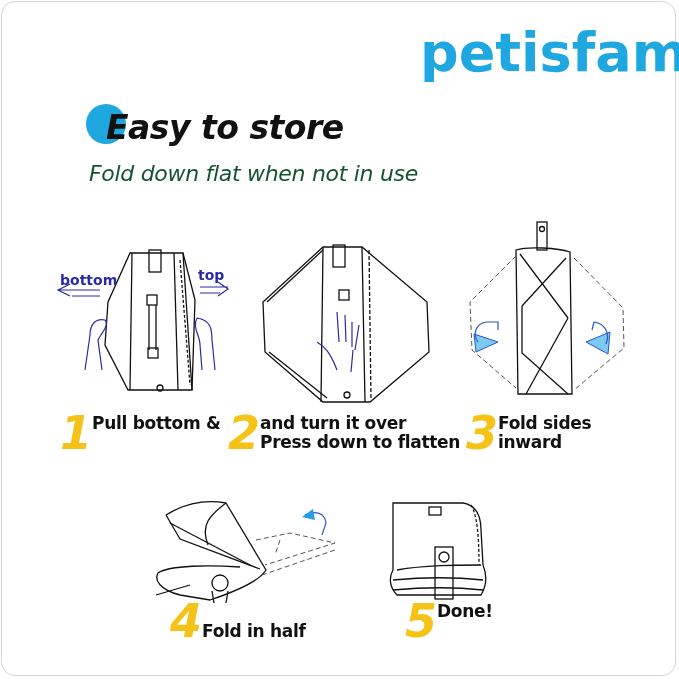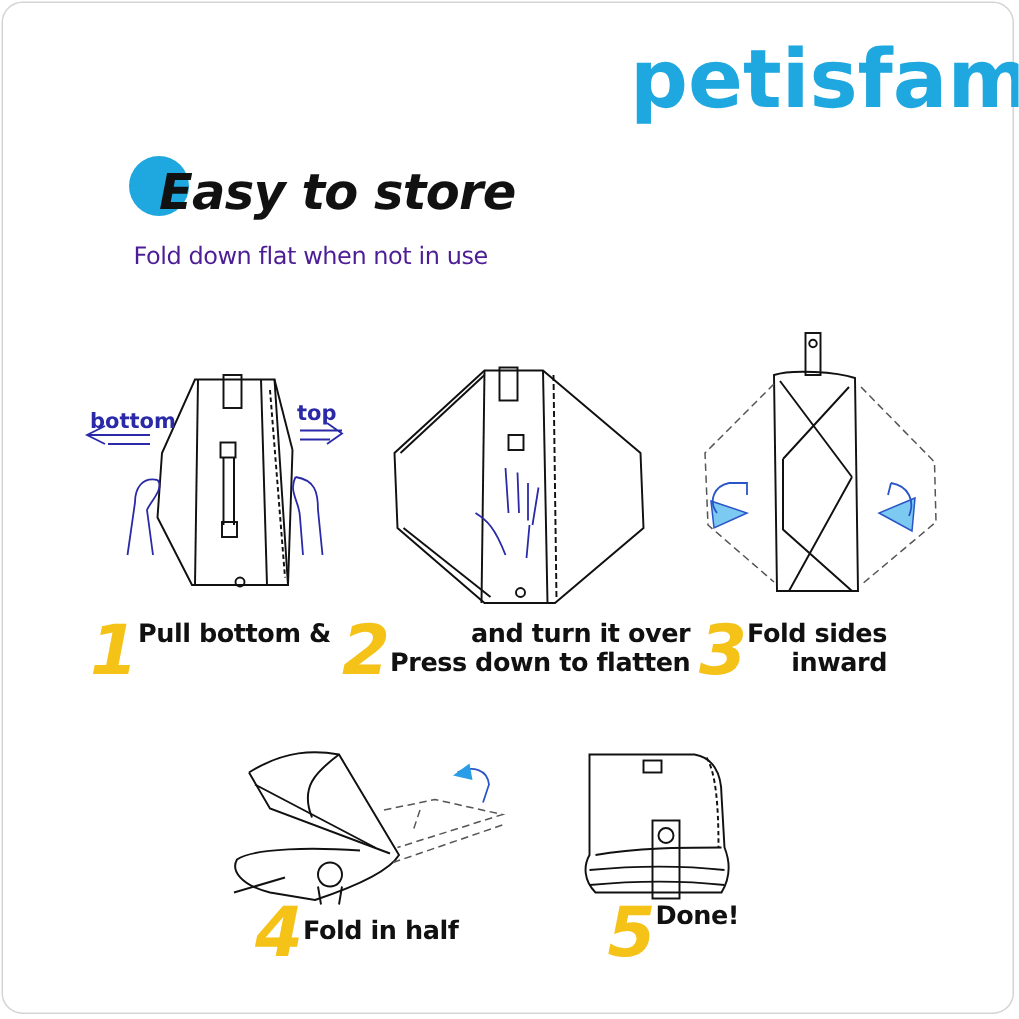--- a/index.html
+++ b/index.html
@@ -1,25 +1,25 @@
 <!DOCTYPE html>
 <html><head>
 <meta charset="utf-8">
 <style>
   html, body { margin: 0; padding: 0; background: #ffffff; }
   body { width: 679px; height: 679px; position: relative; overflow: hidden; font-family: "DejaVu Sans", sans-serif; }
   .frame { position: absolute; left: 1px; top: 1px; width: 675px; height: 675px; border: 1px solid #d4d4d4; border-radius: 14px; background: #fff; box-sizing: border-box; }
   .brand { position: absolute; left: 420px; top: 26px; font-family: "DejaVu Sans", sans-serif; font-weight: bold; font-size: 54px; letter-spacing: 0px; color: #1fa8e0; line-height: 1; }
   .dot { position: absolute; left: 86px; top: 104px; width: 40px; height: 40px; border-radius: 50%; background: #1fa8e0; }
   .title { position: absolute; left: 106px; top: 111px; font-family: "DejaVu Sans", sans-serif; font-style: italic; font-weight: bold; font-size: 33px; color: #111; line-height: 1; letter-spacing: -0.5px; }
-  .subtitle { position: absolute; left: 89px; top: 163px; font-family: "DejaVu Sans", sans-serif; font-size: 16px; color: #4c1d95; line-height: 1; letter-spacing: -0.3px; }
+  .subtitle { position: absolute; left: 89px; top: 163px; font-family: "DejaVu Sans", sans-serif; font-style: italic; font-size: 22px; color: #14532d; line-height: 1; letter-spacing: -0.3px; }
   .illus { position: absolute; }
   .step { position: absolute; display: flex; align-items: flex-start; }
   .num { font-family: "DejaVu Sans", sans-serif; font-style: italic; font-weight: bold; color: #f5c218; font-size: 46px; line-height: 1; letter-spacing: -2px; }
-  .label { font-family: "DejaVu Sans", sans-serif; font-weight: bold; font-size: 17px; color: #111; line-height: 19px; text-align: right; margin-left: 2px; margin-top: 4px; letter-spacing: -0.3px; }
+  .label { font-family: "DejaVu Sans", sans-serif; font-weight: bold; font-size: 17px; color: #111; line-height: 19px; text-align: left; margin-left: 2px; margin-top: 4px; letter-spacing: -0.3px; }
   .label span { display: block; }
   .dir { position: absolute; font-family: "DejaVu Sans", sans-serif; font-weight: bold; font-size: 14px; color: #2a2aa8; }
 </style>
 </head>
 <body>
 
 <div class="frame"></div>
 
 <div class="brand">petisfam</div>
 
@@ -138,21 +138,21 @@
 <div class="step" style="left:466px;top:410px">
   <span class="num">3</span>
   <div class="label">
     <span>Fold sides</span>
     <span>inward</span>
   </div>
 </div>
 
 <div class="step" style="left:170px;top:598px">
   <span class="num">4</span>
-  <div class="label" style="margin-top:14px">
+  <div class="label" style="margin-top:24px">
     <span>Fold in half</span>
   </div>
 </div>
 
 <div class="step" style="left:405px;top:598px">
   <span class="num">5</span>
   <div class="label" style="">
     <span>Done!</span>
   </div>
 </div>

